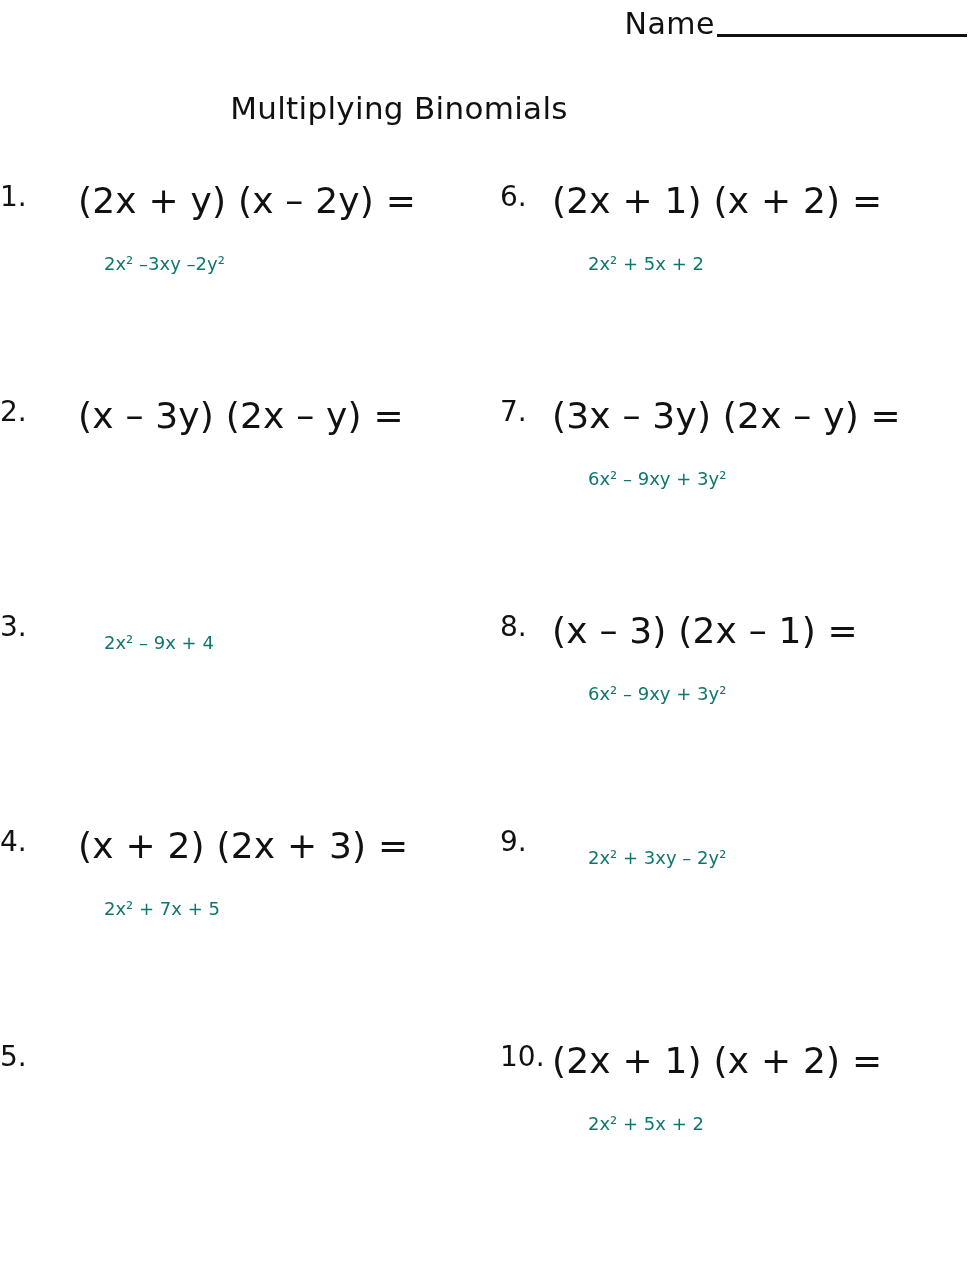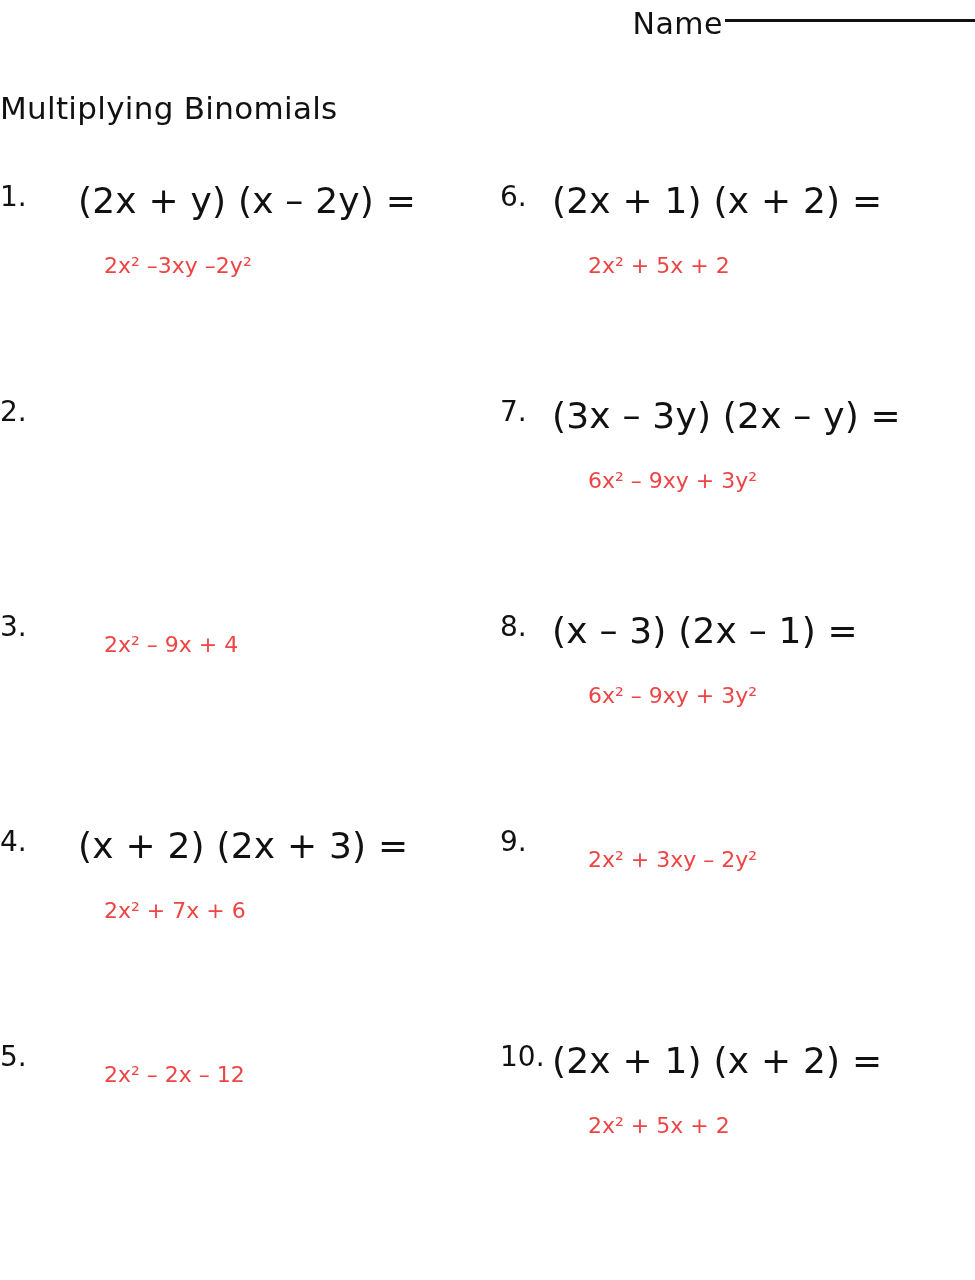--- a/index.html
+++ b/index.html
@@ -20,23 +20,23 @@
     position: relative;
     width: 975px;
     height: 1280px;
     box-sizing: border-box;
   }
 
   
   .name-row {
     position: absolute;
     top: 6px;
-    right: 0;
+    right: 8px;
     display: flex;
-    align-items: center;
+    align-items: flex-end;
     font-size: 30px;
     letter-spacing: 0.5px;
   }
   .name-label {
     white-space: nowrap;
   }
   .name-blank {
     display: inline-block;
     width: 250px;
     border-bottom: 3px solid #111111;
@@ -44,21 +44,21 @@
     margin-left: 2px;
     transform: translateY(-4px);
   }
 
   
   .title {
     position: absolute;
     top: 90px;
     left: 0;
     width: 798px;
-    text-align: left;
+    text-align: center;
     font-size: 31px;
     letter-spacing: 0.3px;
   }
 
   
   .grid {
     position: absolute;
     top: 170px;
     left: 0;
     width: 975px;
@@ -87,22 +87,22 @@
   }
 
   .question {
     font-size: 36px;
     letter-spacing: 0.2px;
     padding-top: 10px;
     white-space: nowrap;
   }
 
   .answer {
-    font-size: 22px;
-    color: #ef4444;
+    font-size: 18px;
+    color: #0f766e;
     margin-top: 32px;
     padding-left: 26px;
     white-space: nowrap;
   }
   .cell.right .answer {
     padding-left: 36px;
   }
 </style>
 </head>
 <body>
@@ -125,20 +125,21 @@
     </div>
 
     <div class="cell right">
       <span class="num">6.</span>
       <div class="question">(2x + 1) (x + 2) =</div>
       <div class="answer">2x² + 5x + 2</div>
     </div>
 
     <div class="cell left">
       <span class="num">2.</span>
+      <div class="question">(x – 3y) (2x – y) =</div>
     </div>
 
     <div class="cell right">
       <span class="num">7.</span>
       <div class="question">(3x – 3y) (2x – y) =</div>
       <div class="answer">6x² – 9xy + 3y²</div>
     </div>
 
     <div class="cell left">
       <span class="num">3.</span>
@@ -147,31 +148,30 @@
 
     <div class="cell right">
       <span class="num">8.</span>
       <div class="question">(x – 3) (2x – 1) =</div>
       <div class="answer">6x² – 9xy + 3y²</div>
     </div>
 
     <div class="cell left">
       <span class="num">4.</span>
       <div class="question">(x + 2) (2x + 3) =</div>
-      <div class="answer">2x² + 7x + 6</div>
+      <div class="answer">2x² + 7x + 5</div>
     </div>
 
     <div class="cell right">
       <span class="num">9.</span>
       <div class="answer">2x² + 3xy – 2y²</div>
     </div>
 
     <div class="cell left">
       <span class="num">5.</span>
-      <div class="answer">2x² – 2x – 12</div>
     </div>
 
     <div class="cell right">
       <span class="num">10.</span>
       <div class="question">(2x + 1) (x + 2) =</div>
       <div class="answer">2x² + 5x + 2</div>
     </div>
 
   </div>
 </div>

